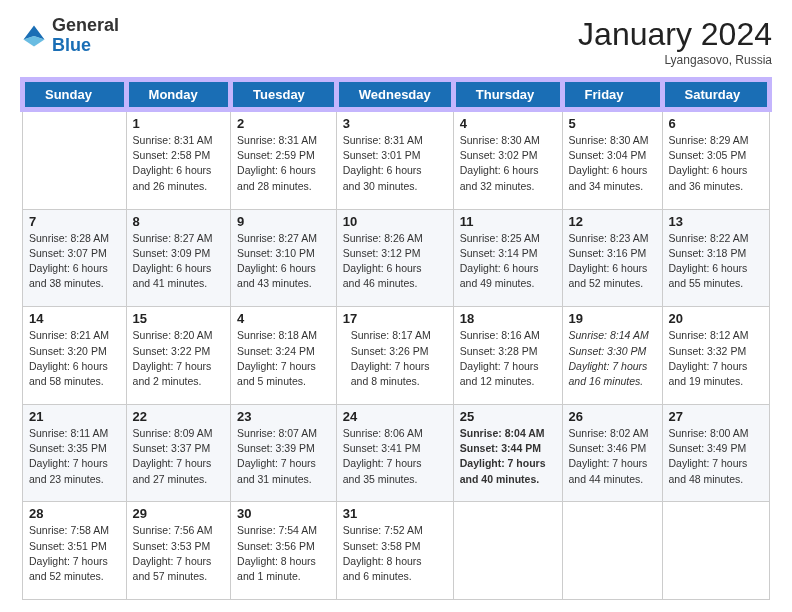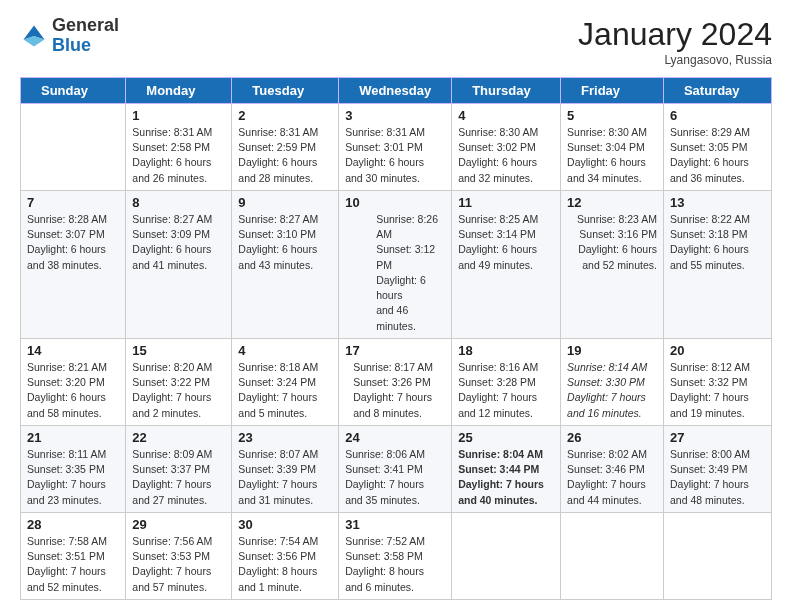--- a/index.html
+++ b/index.html
@@ -56,21 +56,21 @@
       border-collapse: collapse;
       flex: 1;
     }
     .calendar-table th {
       background: #1a6eb5;
       color: #fff;
       font-size: 13px;
       font-weight: bold;
       padding: 5px 20px;
       text-align: left;
-      border: 1px solid #c4b5fd;
+      border: 5px solid #c4b5fd;
     }
     .calendar-table td {
       border: 1px solid #ccc;
       vertical-align: top;
       padding: 4px 6px;
       width: 113px;
       font-size: 11px;
       color: #333;
       height: 86px;
     }
@@ -189,35 +189,35 @@
           </td>
           <td>
             <span class="day-number">9</span>
             <div class="day-info" style="white-space: pre-line;">Sunrise: 8:27 AM
 Sunset: 3:10 PM
 Daylight: 6 hours
 and 43 minutes.</div>
           </td>
           <td>
             <span class="day-number">10</span>
-            <div class="day-info" style="white-space: pre-line; margin-left: 31px;">Sunrise: 8:26 AM
+            <div class="day-info" style="white-space: pre-line;">Sunrise: 8:26 AM
 Sunset: 3:12 PM
 Daylight: 6 hours
 and 46 minutes.</div>
           </td>
           <td>
             <span class="day-number">11</span>
             <div class="day-info" style="white-space: pre-line;">Sunrise: 8:25 AM
 Sunset: 3:14 PM
 Daylight: 6 hours
 and 49 minutes.</div>
           </td>
           <td>
             <span class="day-number">12</span>
-            <div class="day-info" style="white-space: pre-line; text-align: right;">Sunrise: 8:23 AM
+            <div class="day-info" style="white-space: pre-line;">Sunrise: 8:23 AM
 Sunset: 3:16 PM
 Daylight: 6 hours
 and 52 minutes.</div>
           </td>
           <td>
             <span class="day-number">13</span>
             <div class="day-info" style="white-space: pre-line;">Sunrise: 8:22 AM
 Sunset: 3:18 PM
 Daylight: 6 hours
 and 55 minutes.</div>

